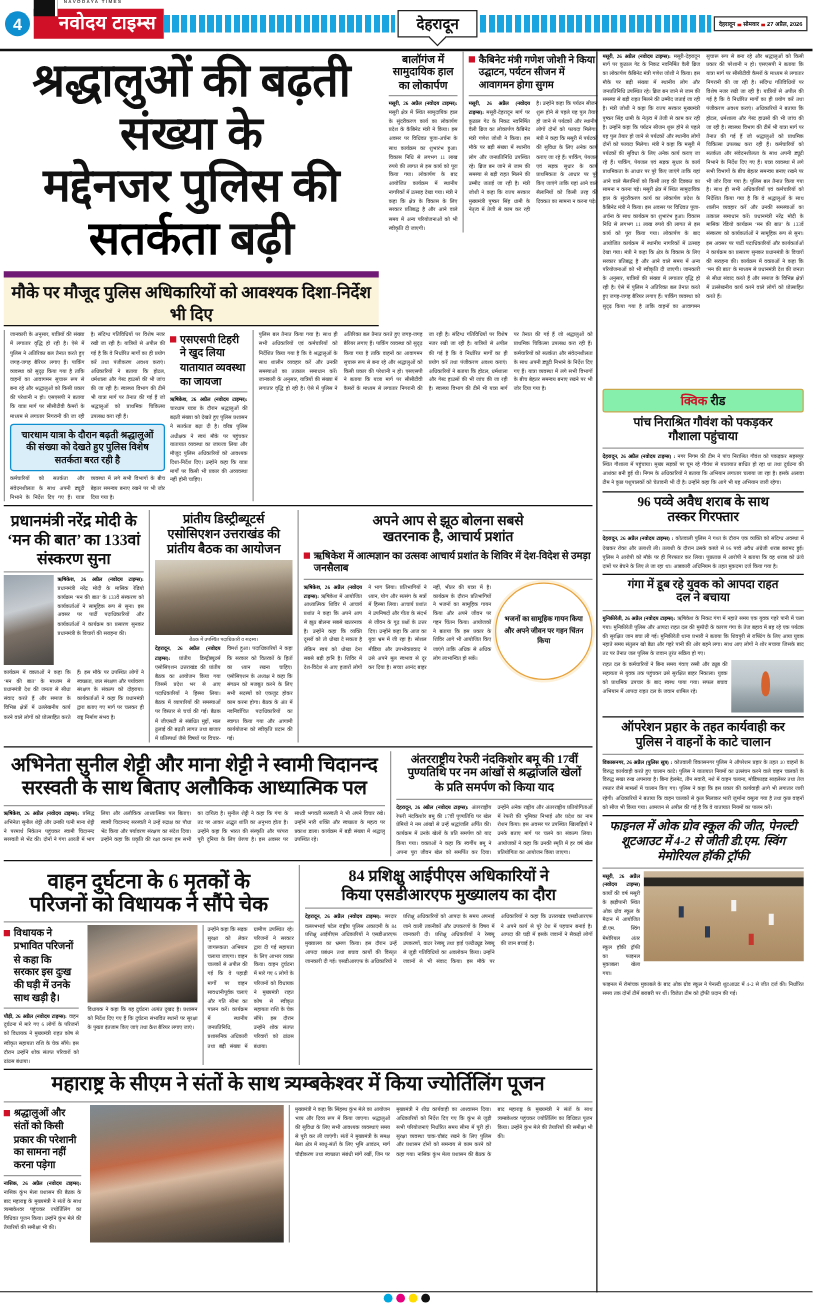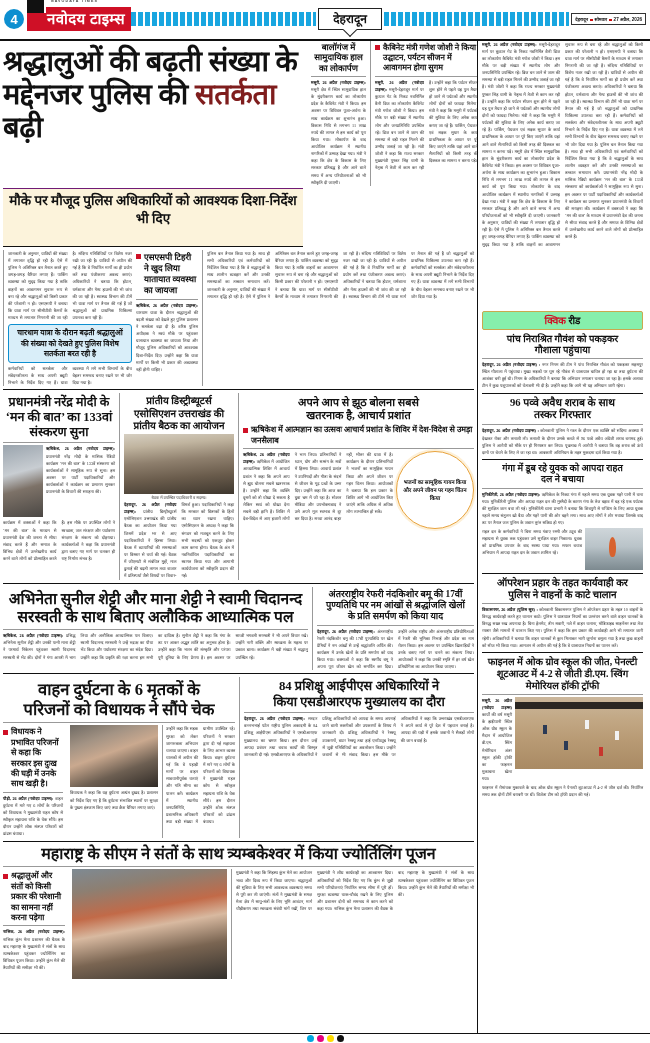--- a/index.html
+++ b/index.html
@@ -52,27 +52,27 @@
 
   .rule-thick{height:1.6px;background:#111;margin:1px 0 0;}
 
   
   .body-wrap{display:flex;height:996px;}
   .col-left{width:477px;flex:none;padding:0 3px 0 3px;box-sizing:border-box;}
   .col-right{width:170px;flex:none;border-left:1px solid #111;padding:0 4px;box-sizing:border-box;}
 
   
   .hl-mega{
-    font-size:29px;line-height:1.14;font-weight:bold;
+    font-size:37px;line-height:1.14;font-weight:bold;text-align:center;
     font-family:"Liberation Serif",serif;letter-spacing:-.3px;margin:4px 0 2px;
   }
-  .hl-mega .hi{color:#7f1d1d;}
+  .hl-mega .hi{color:#000000;}
   .subhead-band{
-    background:#fcf3db;border-top:1px solid #701a75;border-bottom:1px solid #111;
-    text-align:center;font-size:13.5px;font-weight:bold;padding:2px 0 19px;margin:2px 0 3px;
+    background:#fcf3db;border-top:5px solid #701a75;border-bottom:1px solid #111;
+    text-align:center;font-size:13.5px;font-weight:bold;padding:2px 0 0;margin:2px 0 3px;
   }
   .hl-big{font-size:15.5px;line-height:1.18;font-weight:bold;text-align:center;margin:3px 0;}
   .hl-mid{font-size:12.5px;line-height:1.2;font-weight:bold;text-align:center;margin:2px 0;}
   .hl-sm{font-size:10px;line-height:1.22;font-weight:bold;text-align:center;margin:2px 0;}
   .hl-xs{font-size:8.6px;line-height:1.25;font-weight:bold;text-align:center;margin:1px 0;}
 
   .bullet-line{font-size:8px;font-weight:bold;line-height:1.3;margin:2px 0;display:flex;gap:3px;}
   .bullet-line .bsq{width:5px;height:5px;background:#cf1026;flex:none;margin-top:2.5px;}
 
   
@@ -485,21 +485,21 @@
         <div class="txt">
           <b>विकासनगर, 26 अप्रैल (पुलिस सूत्र) :</b>
           <span>कोतवाली विकासनगर पुलिस ने ऑपरेशन प्रहार के तहत 10 वाहनों के विरुद्ध कार्यवाही करते हुए चालान काटे। पुलिस ने यातायात नियमों का उल्लंघन करने वाले वाहन चालकों के विरुद्ध सख्त रुख अपनाया है।</span>
           <span>बिना हेलमेट, तीन सवारी, नशे में वाहन चलाना, मोडिफाइड साइलेंसर तथा तेज रफ्तार जैसे मामलों में चालान किए गए। पुलिस ने कहा कि इस प्रकार की कार्यवाही आगे भी लगातार जारी रहेगी।</span>
           <span>अधिकारियों ने बताया कि वाहन चालकों से कुल मिलाकर भारी जुर्माना वसूला गया है तथा कुछ वाहनों को सीज भी किया गया। आमजन से अपील की गई है कि वे यातायात नियमों का पालन करें।</span>
         </div>
       </div>
       <div class="hrule"></div>
 
       <div class="sec">
-        <div class="hl-sm" style="font-size:9.8px;">
+        <div class="hl-sm" style="font-size:9.8px;font-style:italic;">
           <span>फाइनल में ओक ग्रोव स्कूल की जीत, पेनल्टी</span><br>
           <span>शूटआउट में 4-2 से जीती डी.एम. स्विंग</span><br>
           <span>मेमोरियल हॉकी ट्रॉफी</span>
         </div>
         <div class="hrule-thin"></div>
         <div style="display:flex;gap:3px;">
           <div class="txt" style="width:30px;flex:none;">
             <b>मसूरी, 26 अप्रैल (नवोदय टाइम्स)</b>
             <span>कार्यों की वर्ष मसूरी के झड़ीपानी स्थित ओक ग्रोव स्कूल के मैदान में आयोजित डी.एम. स्विंग मेमोरियल अंतर स्कूल हॉकी ट्रॉफी का फाइनल मुकाबला खेला गया।</span>
           </div>

